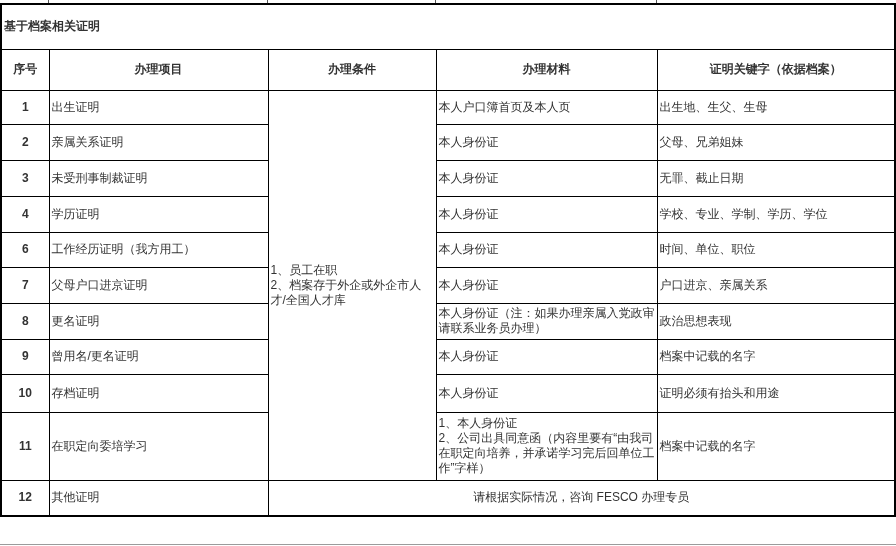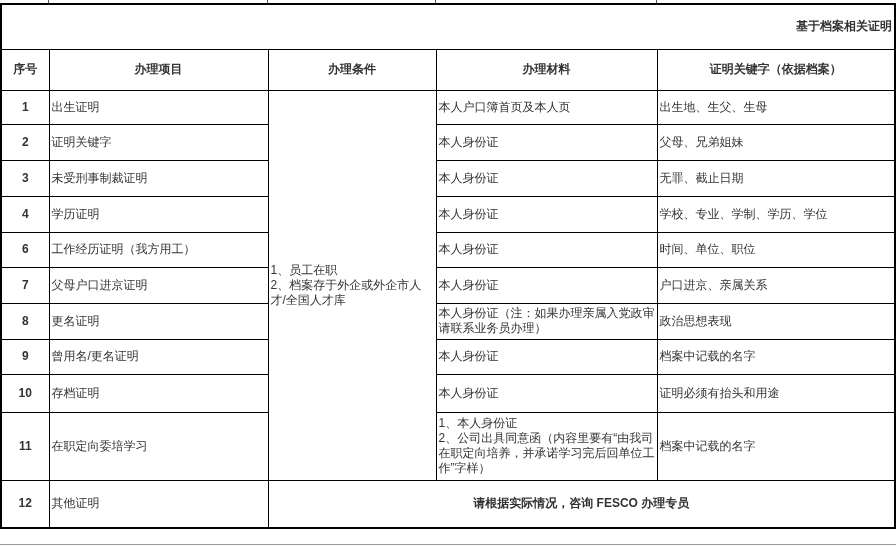--- a/index.html
+++ b/index.html
@@ -39,21 +39,21 @@
     color: #333333;
     font-size: 12px;
     line-height: 15px;
     padding: 1px 2px;
     overflow: hidden;
     vertical-align: middle;
   }
   td.title-cell {
     font-size: 22px;
     font-weight: bold;
-    text-align: right;
+    text-align: left;
     color: #1f1f1f;
     line-height: 26px;
     margin-top: 12px;
   }
   td.header-cell {
     font-size: 13.5px;
     font-weight: bold;
     text-align: center;
     color: #333333;
   }
@@ -68,35 +68,35 @@
     white-space: pre-line;
     padding: 2px 3px;
     line-height: 17px;
   }
   td.c-mat {
     white-space: pre-line;
     padding: 2px 4px;
     line-height: 16px;
   }
   td.c-key { padding: 2px 4px; }
-  td.c-note { text-align: center; font-weight: bold; }
+  td.c-note { text-align: center; }
 
   tr.rt  { height: 45px; }
   tr.rh  { height: 41px; padding-left: 25px; }
   tr.r1  { height: 34px; }
   tr.r2  { height: 36px; }
   tr.r3  { height: 36px; }
   tr.r4  { height: 36px; }
   tr.r6  { height: 35px; }
   tr.r7  { height: 36px; }
   tr.r8  { height: 36px; }
   tr.r9  { height: 35px; }
   tr.r10 { height: 38px; padding-left: 36px; }
   tr.r11 { height: 68px; }
-  tr.r12 { height: 48px; }
+  tr.r12 { height: 36px; }
 
   .bottom-line {
     position: absolute;
     left: 0;
     top: 544px;
     width: 896px;
     height: 1px;
     background: #9b9b9b;
   }
 </style>
@@ -137,21 +137,21 @@
         <td class="c-no">1</td>
         <td class="c-item">出生证明</td>
         <td class="c-cond" rowspan="10">1、员工在职
 2、档案存于外企或外企市人才/全国人才库</td>
         <td class="c-mat">本人户口簿首页及本人页</td>
         <td class="c-key">出生地、生父、生母</td>
       </tr>
 
       <tr class="r2">
         <td class="c-no">2</td>
-        <td class="c-item">证明关键字</td>
+        <td class="c-item">亲属关系证明</td>
         <td class="c-mat">本人身份证</td>
         <td class="c-key">父母、兄弟姐妹</td>
       </tr>
 
       <tr class="r3">
         <td class="c-no">3</td>
         <td class="c-item">未受刑事制裁证明</td>
         <td class="c-mat">本人身份证</td>
         <td class="c-key">无罪、截止日期</td>
       </tr>

